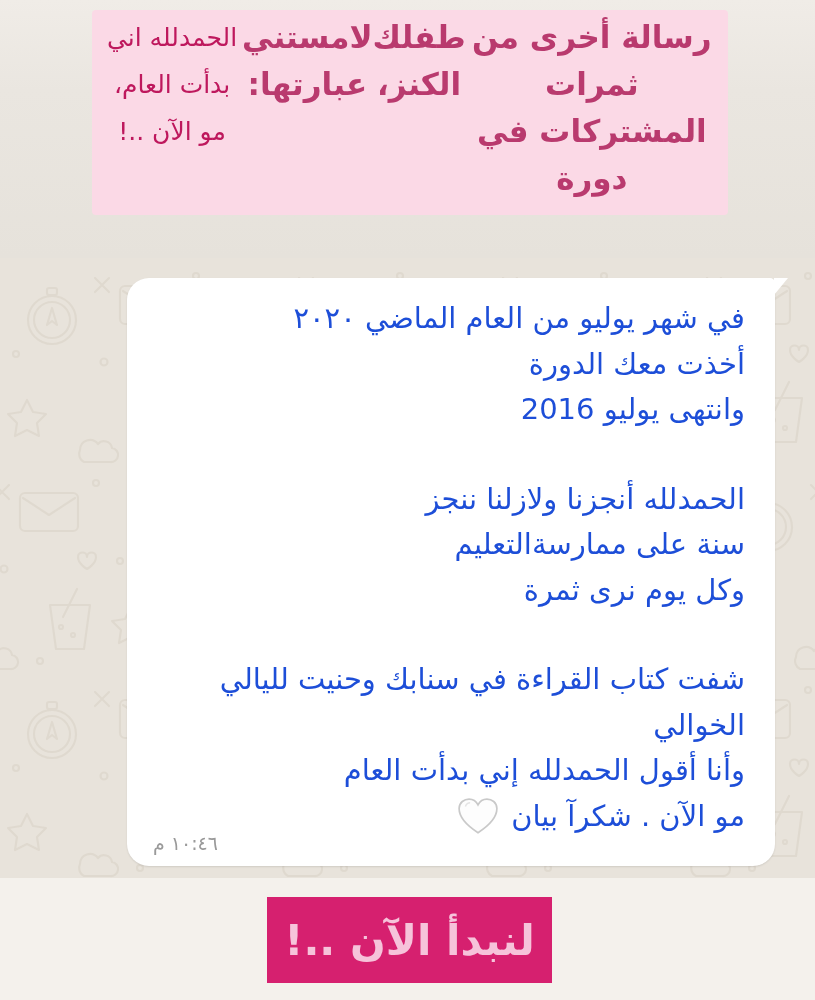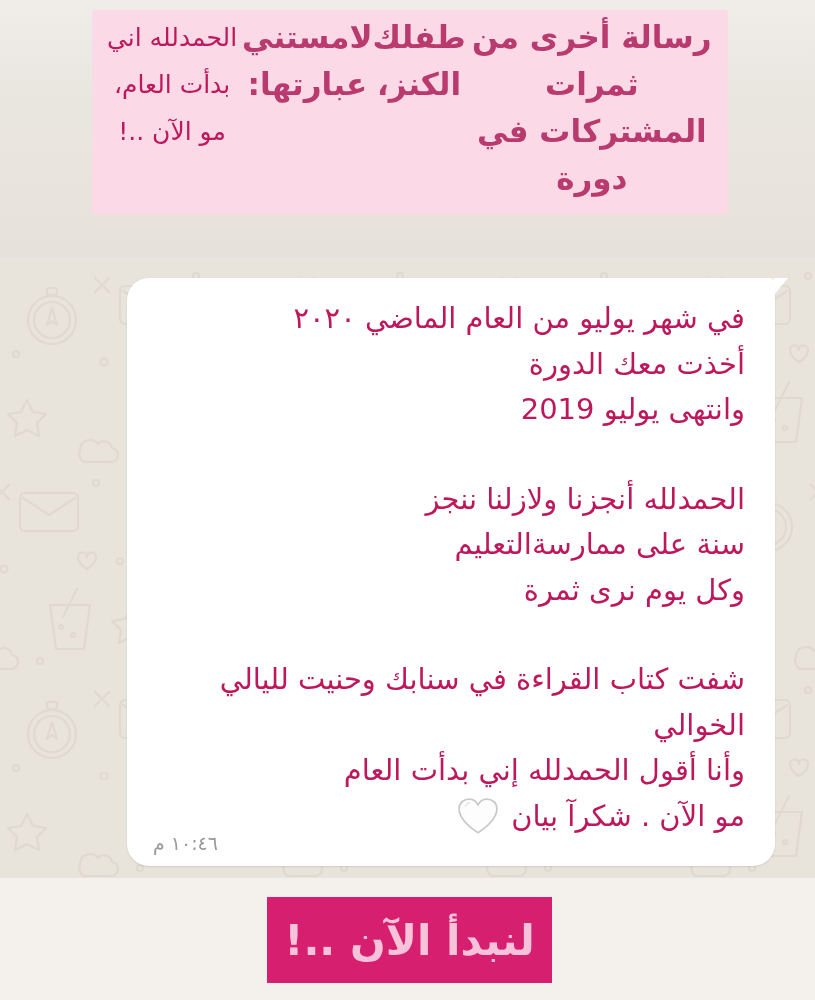--- a/index.html
+++ b/index.html
@@ -42,21 +42,21 @@
     padding:18px 30px 10px 24px;
     direction:rtl;text-align:right;
   }
   .bubble-tail{
     position:absolute;top:0;right:-13px;width:0;height:0;
     border-top:17px solid #FFFFFF;border-right:14px solid transparent;
   }
   .message-paragraph{margin:0 0 44px 0;}
   .message-paragraph:last-of-type{margin-bottom:0;}
   .message-line{
-    color:#be185d;font-size:29px;line-height:45.5px;white-space:nowrap;
+    color:#1d4ed8;font-size:29px;line-height:45.5px;white-space:nowrap;
   }
   .heart-line{display:flex;align-items:center;gap:12px;justify-content:flex-start;}
   .white-heart{width:42px;height:40px;flex:0 0 auto;margin-top:2px;}
   .message-timestamp{
     position:absolute;left:26px;bottom:12px;
     color:#9A9A9A;font-size:19px;direction:rtl;
   }
   
   .footer-area{
     position:absolute;top:878px;left:0;width:815px;height:122px;
@@ -130,21 +130,21 @@
         <use href="#dtile" x="408" y="414"></use>
         <use href="#dtile" x="612" y="414"></use>
     </svg>
 
     <div class="message-bubble" style="top:20px;">
       <div class="bubble-tail"></div>
 
       <div class="message-paragraph">
         <div class="message-line">في شهر يوليو من العام الماضي ٢٠٢٠</div>
         <div class="message-line">أخذت معك الدورة</div>
-        <div class="message-line">وانتهى يوليو 2019</div>
+        <div class="message-line">وانتهى يوليو 2016</div>
       </div>
 
       <div class="message-paragraph">
         <div class="message-line">الحمدلله أنجزنا ولازلنا ننجز</div>
         <div class="message-line">سنة على ممارسةالتعليم</div>
         <div class="message-line">وكل يوم نرى ثمرة</div>
       </div>
 
       <div class="message-paragraph">
         <div class="message-line">شفت كتاب القراءة في سنابك وحنيت لليالي</div>

